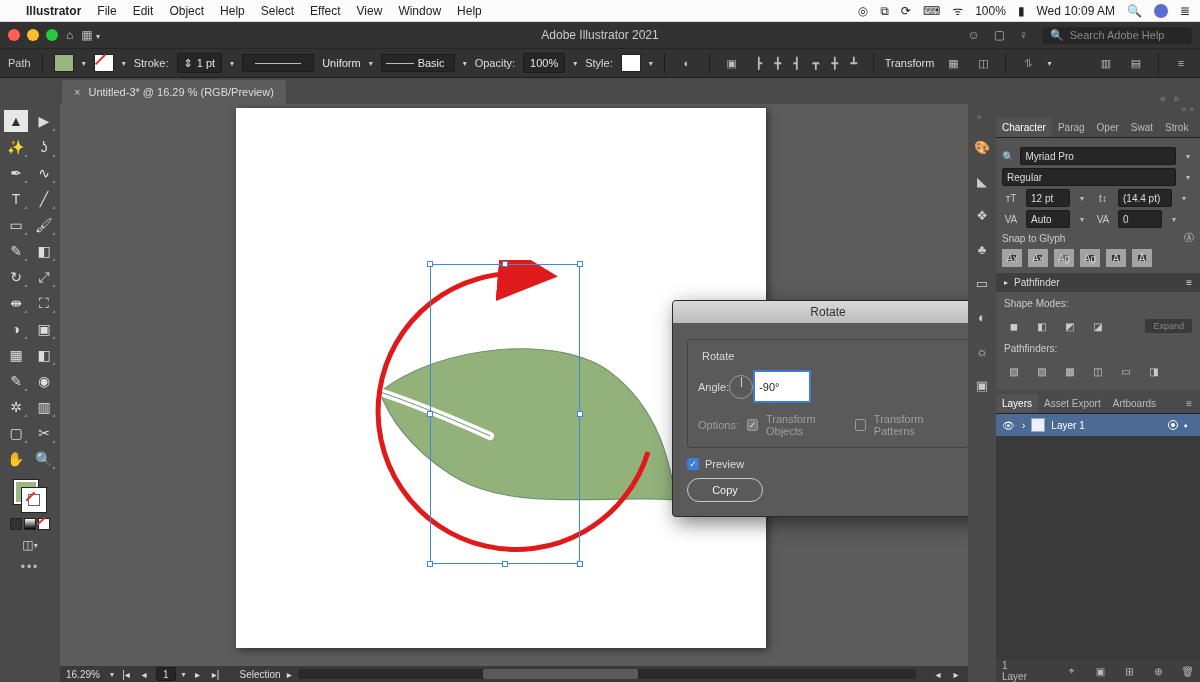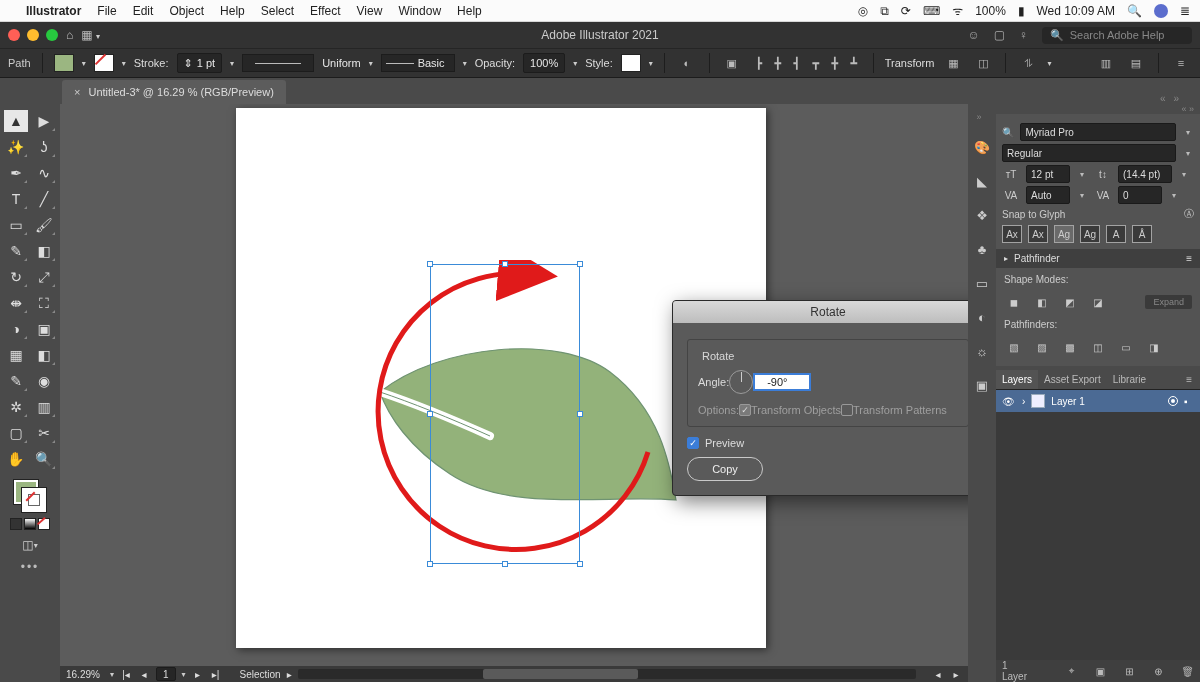--- a/index.html
+++ b/index.html
@@ -113,21 +113,21 @@
   .panel-tabs{display:flex;height:24px;border-bottom:1px solid #222;align-items:flex-end;font-size:10px;}
   .ptab{padding:4px 6px;color:#bbb;cursor:pointer;white-space:nowrap;}
   .ptab.active{background:var(--bg-panel-lt);color:#fff;}
   .ptab.ham{margin-left:auto;padding-right:8px;}
   .panel-body{background:var(--bg-panel-lt);padding:6px;font-size:10px;}
   .row{display:flex;align-items:center;gap:6px;margin:3px 0;}
   .inp{background:var(--bg-darker);border:1px solid #1a1a1a;color:#ddd;height:18px;padding:0 4px;font-size:10px;display:flex;align-items:center;flex:1;border-radius:2px;}
   .row .lead{width:18px;text-align:center;color:#ccc;}
   .row .dd{width:12px;text-align:center;color:#bbb;font-size:8px;}
   .glyph-row{display:flex;gap:6px;margin-top:4px;align-items:center;}
-  .glyph-box{width:20px;height:18px;background:#3a3a3a;border:1px solid #a3a3a3;display:flex;align-items:center;justify-content:center;font-size:10px;color:#ccc;}
+  .glyph-box{width:20px;height:18px;background:#3a3a3a;border:6px solid #a3a3a3;display:flex;align-items:center;justify-content:center;font-size:10px;color:#ccc;}
   .section-head{background:#3f3f3f;padding:4px 8px;font-size:10px;color:#ddd;display:flex;align-items:center;gap:6px;}
   .section-head .chev{font-size:8px;}
   .pf-grid{display:flex;gap:8px;padding:6px 8px;align-items:center;}
   .pf-ico{width:20px;height:18px;display:flex;align-items:center;justify-content:center;color:#ccc;}
   .expand-btn{margin-left:auto;background:#3a3a3a;padding:2px 8px;font-size:9px;color:#888;border-radius:2px;}
   .layer-row{display:flex;align-items:center;height:22px;background:var(--accent-row);padding:0 6px;gap:6px;font-size:10px;color:#fff;}
   .layer-row .eye{width:14px;}
   .layer-row .thumb-lyr{width:14px;height:14px;background:#eef;border:1px solid #9ab;}
   .layer-row .dot-target{margin-left:auto;width:10px;height:10px;border:1px solid #fff;border-radius:50%;position:relative;}
   .layer-row .dot-target::after{content:"";position:absolute;inset:2px;border-radius:50%;background:#fff;}
@@ -137,22 +137,22 @@
   .layers-fill{flex:1;background:#3a3a3a;}
   
   .dialog{position:absolute;left:612px;top:196px;width:312px;background:#5a5a5a;border:1px solid #2a2a2a;box-shadow:4px 6px 20px rgba(0,0,0,.5);border-radius:4px;overflow:hidden;}
   .dlg-title{height:22px;background:linear-gradient(#d9d9d9,#bdbdbd);color:#333;font-size:12px;display:flex;align-items:center;justify-content:center;font-weight:500;}
   .dlg-body{padding:10px 14px 14px;font-size:11px;color:#dcdcdc;}
   .dlg-section{border:1px solid #444;border-radius:3px;padding:10px;margin:6px 0 10px;}
   .dlg-sec-title{margin:-18px 0 8px 0;background:#5a5a5a;display:inline-block;padding:0 4px;color:#d8d8d8;}
   .angle-row{display:flex;align-items:center;margin-bottom:10px;}
   .angle-dial{width:24px;height:24px;border:1px solid #9a9a9a;border-radius:50%;position:relative;}
   .angle-dial::after{content:"";position:absolute;left:50%;top:50%;width:1px;height:10px;background:#ccc;transform-origin:top;transform:rotate(180deg);}
-  .angle-input{width:58px;height:18px;background:#fff;color:#222;border:2px solid #3b7dd8;font-size:11px;padding:0 12px;display:flex;align-items:center;}
-  .opt-row{display:flex;align-items:center;gap:0;color:#9f9f9f;}
+  .angle-input{width:58px;height:33px;background:#fff;color:#222;border:2px solid #3b7dd8;font-size:11px;padding:0 4px;display:flex;align-items:center;}
+  .opt-row{display:flex;align-items:center;gap:8px;color:#9f9f9f;}
   .chk{width:12px;height:12px;border:1px solid #999;border-radius:2px;display:inline-flex;align-items:center;justify-content:center;font-size:9px;}
   .chk.on{background:#7a7a7a;color:#ddd;}
   .chk.on.blue{background:#3b7dd8;border-color:#3b7dd8;color:#fff;}
   .dlg-foot{display:flex;justify-content:space-between;align-items:center;margin-top:8px;}
   .preview-chk{display:flex;gap:6px;align-items:center;color:#ddd;}
   .dlg-btn{border:1px solid #c9c9c9;background:transparent;color:#eee;border-radius:14px;height:24px;width:76px;display:flex;align-items:center;justify-content:center;font-size:11px;cursor:pointer;}
   .dlg-btns{display:flex;gap:10px;}
   
   .panel-top-decor{height:10px;display:flex;justify-content:flex-end;padding-right:6px;color:#888;font-size:9px;}
 </style>
@@ -436,20 +436,28 @@
     <div class="dock-ico">♣</div>
     <div class="dock-ico">▭</div>
     <div class="dock-ico">◐</div>
     <div class="dock-ico">☼</div>
     <div class="dock-ico">▣</div>
   </div>
 
   <div class="right-panels">
     <div class="panel-top-decor">«  »</div>
 
+    <div class="panel-tabs">
+      <div class="ptab active">Character</div>
+      <div class="ptab">Parag</div>
+      <div class="ptab">Oper</div>
+      <div class="ptab">Swat</div>
+      <div class="ptab">Strok</div>
+      <div class="ptab ham">≡</div>
+    </div>
     <div class="panel-body">
       <div class="row">
           <span>🔍</span>
           <div class="inp">Myriad Pro</div>
           <span class="dd">▾</span>
         </div>
       <div class="row">
           <div class="inp">Regular</div>
           <span class="dd">▾</span>
         </div>
@@ -505,21 +513,21 @@
         <div class="pf-ico">▩</div>
         <div class="pf-ico">◫</div>
         <div class="pf-ico">▭</div>
         <div class="pf-ico">◨</div>
       </div>
     </div>
 
     <div class="panel-tabs">
       <div class="ptab active">Layers</div>
       <div class="ptab">Asset Export</div>
-      <div class="ptab">Librarie</div>
+      <div class="ptab">Artboards</div>
       <div class="ptab ham">≡</div>
     </div>
     <div class="layer-row">
       <span class="eye">👁</span>
       <span>›</span>
       <span class="thumb-lyr"></span>
       <span>Layer 1</span>
       <span class="dot-target"></span>
       <span class="lock">▪</span>
     </div>

